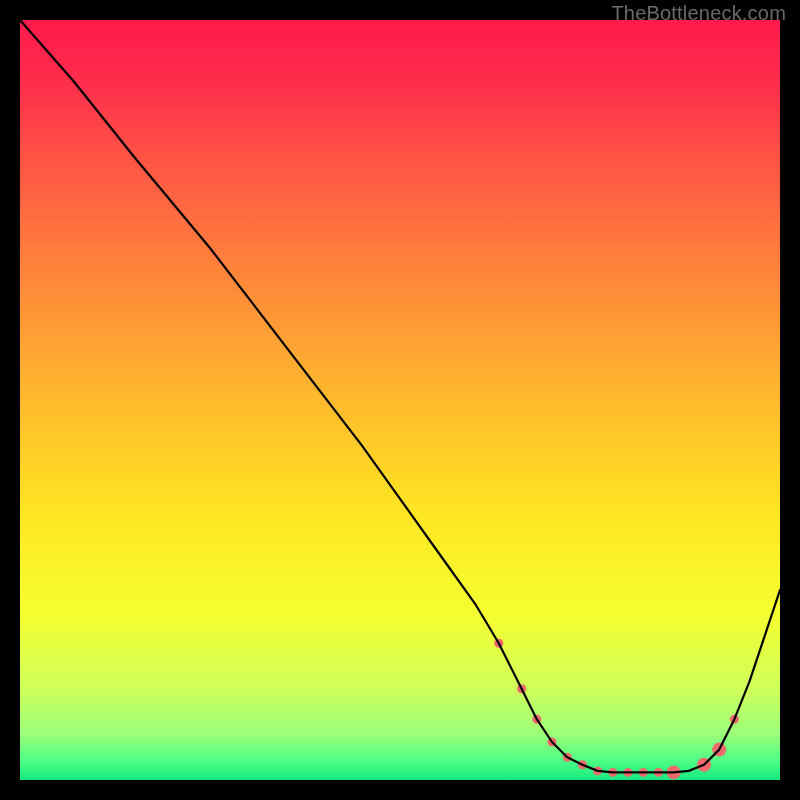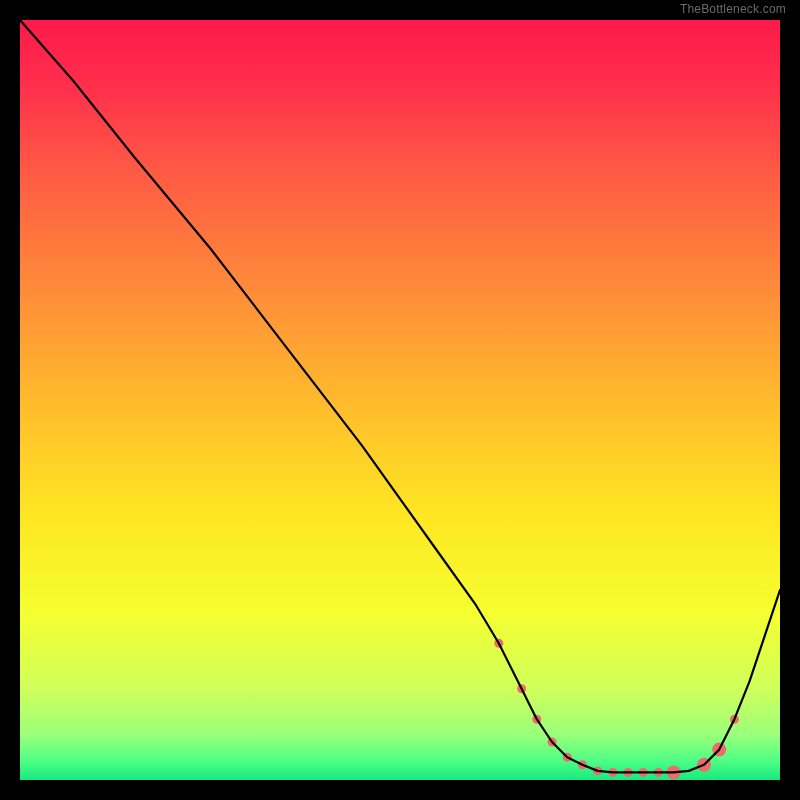--- a/index.html
+++ b/index.html
@@ -27,21 +27,21 @@
   .plot-area svg {
     display: block;
     width: 100%;
     height: 100%;
   }
   .watermark {
     position: absolute;
     top: 2px;
     right: 14px;
     color: #6a6a6a;
-    font-size: 12px;
+    font-size: 20px;
     font-weight: 500;
     letter-spacing: 0.2px;
   }
 </style>
 </head>
 <body>
 
 <div class="stage">
   <div class="watermark">TheBottleneck.com</div>
   <div class="plot-area">

